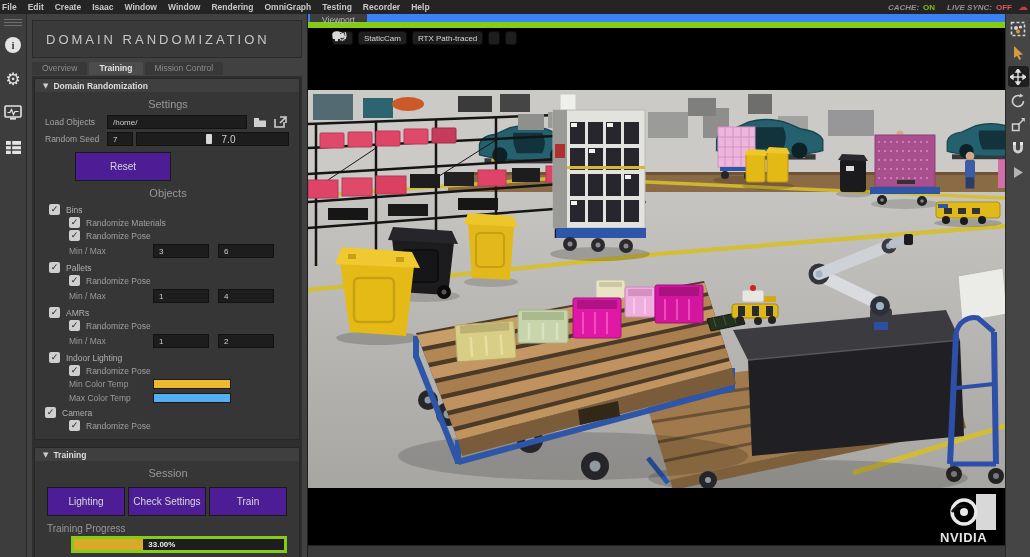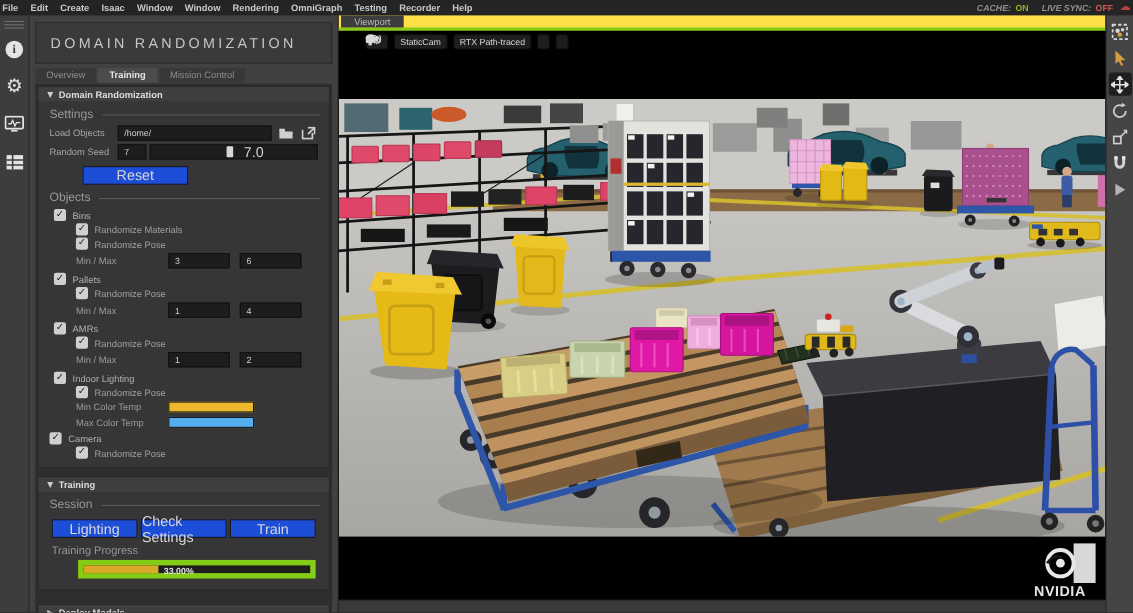--- a/index.html
+++ b/index.html
@@ -43,61 +43,61 @@
   .tab.active { background:#4c4c4c; color:#e2e2e2; font-weight:bold; }
   .panel-scroll { flex:1; margin:1px 5px 0 5px; background:#2e2e2e; overflow:hidden;
     padding:2px 2px 0 2px; }
   .section { background:#363636; border:1px solid #272727; margin-bottom:7px; padding-bottom:6px; }
   .section.bare { padding-bottom:0; }
   .collapse-header { height:13px; background:#3f3f3f; display:flex; align-items:center;
     padding-left:8px; font-size:8.5px; font-weight:bold; color:#dcdcdc; cursor:pointer; }
   .collapse-arrow { font-size:7px; color:#cfcfcf; margin-right:5px;
     font-family:"DejaVu Sans",sans-serif; }
   .group-title { display:flex; align-items:center; margin:6px 8px 4px 10px; font-size:11px;
-    color:#989898; }
+    color:#989898;flex-direction:column; }
   .group-title .rule { flex:1; border-top:1px solid #575757; margin-left:8px; }
   .row { display:flex; align-items:center; margin:3px 10px 3px 10px; font-size:8.5px; color:#a6a6a6; }
   .row .lbl { flex:0 0 62px; text-align:left; }
   .tinput { background:#1d1d1d; border:1px solid #121212; color:#cfcfcf; height:14px;
     font-size:8px; display:flex; align-items:center; padding:0 5px; }
   .path-input { flex:1; }
   .fld-icon { width:17px; height:14px; margin-left:4px; display:flex; align-items:center;
     justify-content:center; cursor:pointer; }
   .seed-input { width:26px; margin-right:3px; }
   .slider { flex:1; position:relative; height:14px; background:#1d1d1d; border:1px solid #121212;
     cursor:pointer; }
   .slider .shandle { position:absolute; left:46%; top:1px; width:6px; height:10px;
     background:#d8d8d8; border-radius:1px; }
-  .slider .sval { position:absolute; left:56%; top:0; line-height:13px; font-size:13px; color:#cfcfcf; }
-  .btn { background:#1d4ed8; border:1px solid #191919; color:#d8d8d8; font-size:13px;
-    height:17px; display:flex; align-items:center; justify-content:center; cursor:pointer; }
+  .slider .sval { position:absolute; left:56%; top:0; line-height:13px; font-size:10px; color:#cfcfcf; }
+  .btn { background:#4c1d95; border:1px solid #191919; color:#d8d8d8; font-size:10px;
+    height:29px; display:flex; align-items:center; justify-content:center; cursor:pointer; }
   .reset-btn { width:96px; margin:6px 0 2px 40px; }
   .cb { width:11px; height:11px; background:#cfcfcf; border-radius:2px; color:#1c1c1c;
     font:bold 9px/11px "DejaVu Sans",sans-serif; text-align:center; margin-right:6px;
     cursor:pointer; flex:0 0 11px; }
   .obj-row { margin:2px 10px 2px 14px; display:flex; align-items:center; font-size:8.5px; color:#b0b0b0; }
   .obj-row.lv1 { margin-left:34px; color:#a0a0a0; }
   .mm-row { display:flex; align-items:center; margin:3px 10px 4px 34px; font-size:8.5px; color:#9a9a9a; }
   .mm-row .mlbl { flex:0 0 84px; }
   .mm-in { width:56px; margin-right:9px; }
   .cl-row { display:flex; align-items:center; margin:3px 10px 4px 34px; font-size:8.5px; color:#9a9a9a; }
   .cl-row .mlbl { flex:0 0 84px; }
   .swatch { width:78px; height:10px; border:1px solid #1a1a1a; cursor:pointer; }
   .btn-row { display:flex; gap:3px; margin:7px 12px 2px 12px; }
   .btn-row .btn { flex:1; }
   .prog-label { margin:7px 10px 2px 12px; font-size:10px; color:#989898; }
-  .progress { position:relative; height:17px; background:#1d1d1d; border:5px solid #84cc16;
+  .progress { position:relative; height:17px; background:#1d1d1d; border:3px solid #84cc16;
     margin:2px 12px 4px 36px; }
   .prog-fill { height:100%; background:#d9a928; }
   .prog-text { position:absolute; left:calc(33% + 5px); top:0; line-height:12px; font-size:8px;
     font-weight:bold; color:#eaeaea; }
 
   
   .vp-col { width:697px; display:flex; flex-direction:column; background:#262626; }
-  .vp-tabbar { height:14px; background:#fde047; display:flex; border-bottom:3px solid #84cc16; }
+  .vp-tabbar { height:14px; background:#3b82f6; display:flex; border-bottom:6px solid #84cc16; }
   .vp-tab { background:#3d3d3d; color:#b8b8b8; font-size:8.5px; padding:0 12px; line-height:13px;
     margin-left:2px; cursor:pointer; }
   .viewport { position:relative; width:697px; height:517px; background:#000; }
   .viewport svg { position:absolute; left:0; top:0; }
   .vp-toolbar { position:absolute; left:24px; top:3px; display:flex; gap:5px; z-index:5; }
   .pill { background:rgba(32,32,32,.95); border:1px solid #0d0d0d; border-radius:3px; height:14px;
     display:flex; align-items:center; padding:0 5px; font-size:8px; color:#d8d8d8; gap:4px;
     cursor:pointer; }
   .pill .gear-glyph { font-size:10px; line-height:10px; color:#d8d8d8; }
   .bottom-strip { height:12px; background:#3a3a3a; border-top:1px solid #222; }

